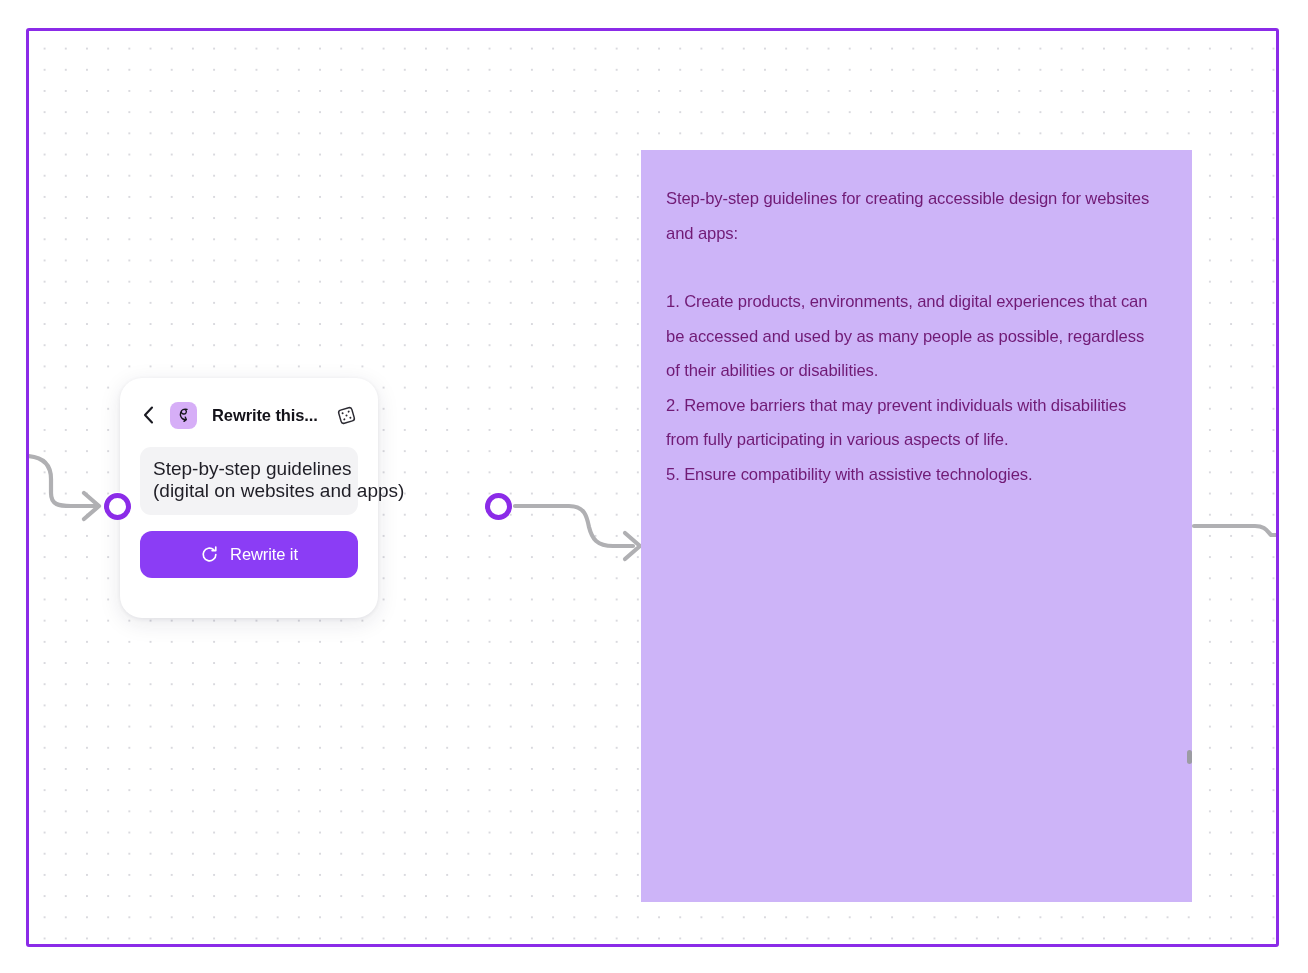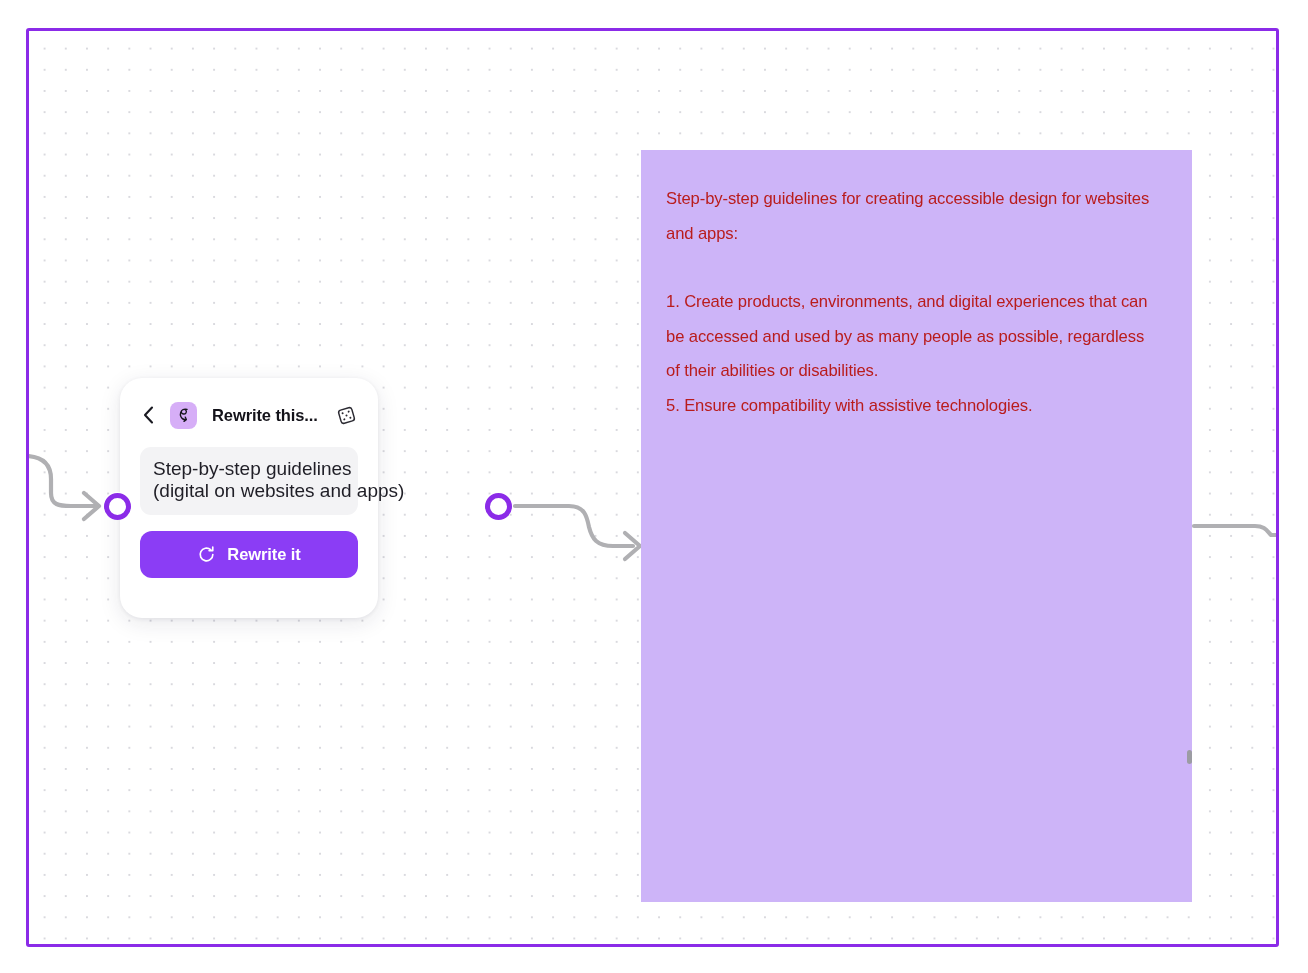--- a/index.html
+++ b/index.html
@@ -113,21 +113,21 @@
   .rewrite-btn {
     margin-top: 16px;
     width: 100%;
     height: 47px;
     background: #8B3DF5;
     border: none;
     border-radius: 12px;
     color: #ffffff;
     font-family: "Liberation Sans", sans-serif;
     font-size: 16.5px;
-    font-weight: bold;
+    font-weight: normal;
     letter-spacing: -0.1px;
     display: flex;
     align-items: center;
     justify-content: center;
     gap: 11px;
     cursor: pointer;
   }
 
   
   .port {
@@ -155,21 +155,21 @@
     width: 551px; height: 752px;
     background: #CDB4F8;
     overflow: hidden;
   }
   .output-inner {
     padding: 32px 34px 20px 25px;
   }
   .out-para {
     font-size: 16.6px;
     line-height: 34.5px;
-    color: #b91c1c;
+    color: #701a75;
     letter-spacing: -0.1px;
   }
   .out-gap { height: 34px; }
 
   .panel-scrollbar {
     position: absolute;
     right: 0px; top: 0;
     width: 5px; height: 100%;
     background: transparent;
   }
@@ -253,20 +253,21 @@
     </div>
 
     <div class="port port-left"></div>
     <div class="port port-right"></div>
 
     <div class="output-panel">
       <div class="output-inner">
         <div class="out-para">Step-by-step guidelines for creating accessible design for websites and apps:</div>
         <div class="out-gap"></div>
         <div class="out-para">1. Create products, environments, and digital experiences that can be accessed and used by as many people as possible, regardless of their abilities or disabilities.</div>
+        <div class="out-para">2. Remove barriers that may prevent individuals with disabilities from fully participating in various aspects of life.</div>
         <div class="out-para">5. Ensure compatibility with assistive technologies.</div>
       </div>
       <div class="panel-scrollbar">
         <div class="panel-scroll-thumb"></div>
       </div>
     </div>
 
   </div>
 </div>
 

